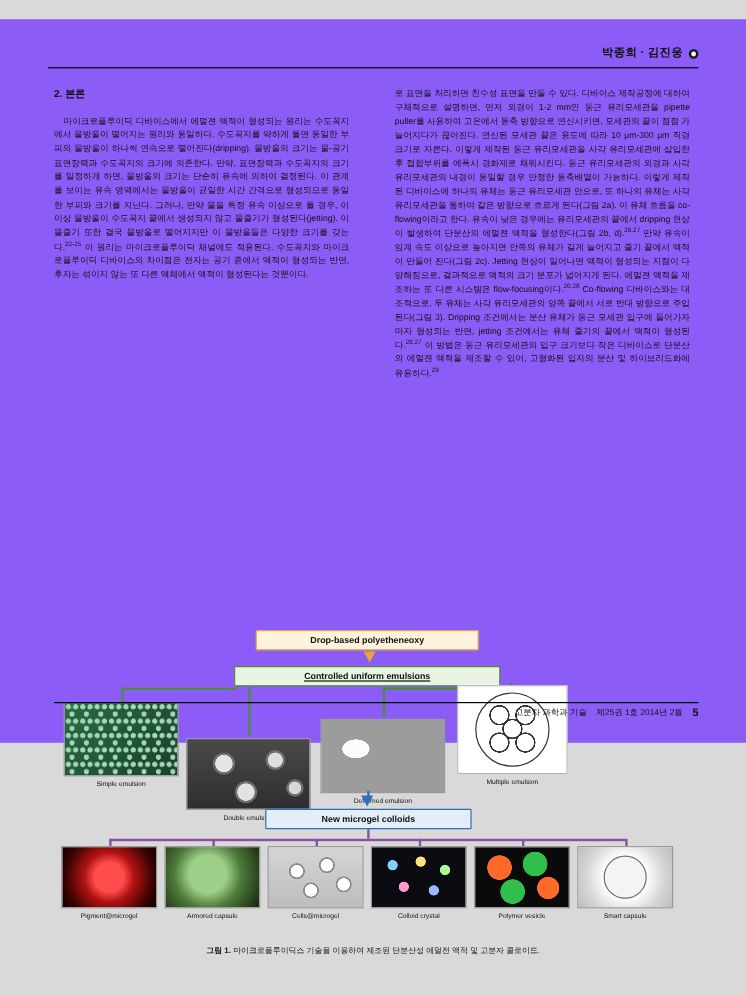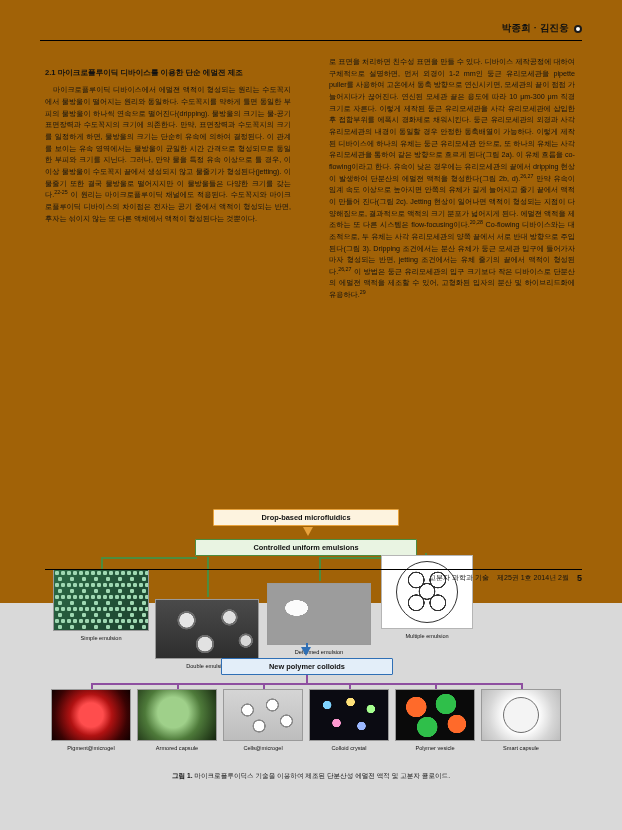--- a/index.html
+++ b/index.html
@@ -6,23 +6,23 @@
   html, body { margin: 0; padding: 0; }
   body {
     width: 622px;
     height: 830px;
     background: #d9d9d9;
     font-family: "Liberation Sans", sans-serif;
     overflow: hidden;
   }
   .page {
     position: absolute;
-    left: 0; top: 0;
+    left: 0; top: 16px;
     width: 622px; height: 603px;
-    background: #a16207;
+    background: #8b5cf6;
   }
   
   .header {
     position: absolute;
     top: 22px; right: 40px;
     display: flex;
     align-items: center;
     gap: 5px;
     font-size: 9.5px;
     font-weight: bold;
@@ -79,21 +79,21 @@
     color: #111;
     font-size: 7.4px;
     font-weight: bold;
     display: flex; align-items: center; justify-content: center;
     text-align: center;
     border-radius: 1px;
   }
   .fig-box.green { border-color: #4c8c3f; background: #e9f4e2; }
   .fig-box.blue { border-color: #2f6fb5; background: #e3eef9; }
   .box-top { left: 168px; top: 6px; width: 186px; height: 17px; }
-  .box-mid { left: 150px; top: 36px; width: 222px; height: 17px; }
+  .box-mid { left: 150px; top: 36px; width: 222px; height: 17px; text-decoration: underline; }
   .box-bot { left: 176px; top: 155px; width: 172px; height: 17px; }
 
   .arrow-v {
     position: absolute;
     width: 0; height: 0;
     border-left: 5px solid transparent;
     border-right: 5px solid transparent;
   }
   .arrow-orange {
     border-top: 9px solid #e8a33d;
@@ -233,31 +233,31 @@
 
 <div class="page">
 
   <div class="header">
     <span>박종희 · 김진웅</span>
     <span class="bullet"></span>
   </div>
   <div class="header-rule"></div>
 
   <div class="col left">
-    <div class="sec-h2">2.1 마이크로플루이딕 디바이스를 이용한 단순 에멀젼 제조</div>
+    <div class="sec-h1">2. 본론</div>
     <p class="para">마이크로플루이딕 디바이스에서 에멀젼 액적이 형성되는 원리는 수도꼭지에서 물방울이 떨어지는 원리와 동일하다. 수도꼭지를 약하게 틀면 동일한 부피의 물방울이 하나씩 연속으로 떨어진다(dripping). 물방울의 크기는 물-공기 표면장력과 수도꼭지의 크기에 의존한다. 만약, 표면장력과 수도꼭지의 크기를 일정하게 하면, 물방울의 크기는 단순히 유속에 의하여 결정된다. 이 관계를 보이는 유속 영역에서는 물방울이 균일한 시간 간격으로 형성되므로 동일한 부피와 크기를 지닌다. 그러나, 만약 물을 특정 유속 이상으로 틀 경우, 이 이상 물방울이 수도꼭지 끝에서 생성되지 않고 물줄기가 형성된다(jetting). 이 물줄기 또한 결국 물방울로 떨어지지만 이 물방울들은 다양한 크기를 갖는다.<sup>22-25</sup> 이 원리는 마이크로플루이딕 채널에도 적용된다. 수도꼭지와 마이크로플루이딕 디바이스의 차이점은 전자는 공기 중에서 액적이 형성되는 반면, 후자는 섞이지 않는 또 다른 액체에서 액적이 형성된다는 것뿐이다.</p>
   </div>
 
   <div class="col right">
     <p class="para noind">로 표면을 처리하면 친수성 표면을 만들 수 있다. 디바이스 제작공정에 대하여 구체적으로 설명하면, 먼저 외경이 1-2 mm인 둥근 유리모세관을 pipette puller를 사용하여 고온에서 동축 방향으로 연신시키면, 모세관의 끝이 점점 가늘어지다가 끊어진다. 연신된 모세관 끝은 용도에 따라 10 μm-300 μm 직경 크기로 자른다. 이렇게 제작된 둥근 유리모세관을 사각 유리모세관에 삽입한 후 접합부위를 에폭시 경화제로 채워시킨다. 둥근 유리모세관의 외경과 사각 유리모세관의 내경이 동일할 경우 안정한 동축배열이 가능하다. 이렇게 제작된 디바이스에 하나의 유체는 둥근 유리모세관 안으로, 또 하나의 유체는 사각 유리모세관을 통하여 같은 방향으로 흐르게 된다(그림 2a). 이 유체 흐름을 co-flowing이라고 한다. 유속이 낮은 경우에는 유리모세관의 끝에서 dripping 현상이 발생하여 단분산의 에멀젼 액적을 형성한다(그림 2b, d).<sup>26,27</sup> 만약 유속이 임계 속도 이상으로 높아지면 안쪽의 유체가 길게 늘어지고 줄기 끝에서 액적이 만들어 진다(그림 2c). Jetting 현상이 일어나면 액적이 형성되는 지점이 다양해짐으로, 결과적으로 액적의 크기 분포가 넓어지게 된다. 에멀젼 액적을 제조하는 또 다른 시스템은 flow-focusing이다.<sup>20,28</sup> Co-flowing 디바이스와는 대조적으로, 두 유체는 사각 유리모세관의 양쪽 끝에서 서로 반대 방향으로 주입된다(그림 3). Dripping 조건에서는 분산 유체가 둥근 모세관 입구에 들어가자 마자 형성되는 반면, jetting 조건에서는 유체 줄기의 끝에서 액적이 형성된다.<sup>26,27</sup> 이 방법은 둥근 유리모세관의 입구 크기보다 작은 디바이스로 단분산의 에멀젼 액적을 제조할 수 있어, 고형화된 입자의 분산 및 하이브리드화에 유용하다.<sup>29</sup></p>
   </div>
 
   <div class="figure">
 
-    <div class="fig-box box-top">Drop-based microfluidics</div>
+    <div class="fig-box box-top">Drop-based polyetheneoxy</div>
     <div class="arrow-v arrow-orange" style="left:258px; top:24px;"></div>
     <div class="fig-box green box-mid">Controlled uniform emulsions</div>
 
     <div class="line-v" style="left:56px; top:54px; height:12px;"></div>
     <div class="line-h" style="left:56px; top:54px; width:96px;"></div>
     <div class="line-v" style="left:162px; top:54px; height:40px;"></div>
     <div class="line-v" style="left:274px; top:54px; height:24px;"></div>
     <div class="line-h" style="left:274px; top:54px; width:108px;"></div>
     <div class="line-v" style="left:380px; top:50px; height:4px;"></div>
 
@@ -278,21 +278,21 @@
 
     <div class="thumb t-multi">
         <div class="mgrid">
           <div class="mcirc"></div>
         </div>
       </div>
     <div class="cap" style="left:336px; top:130px; width:92px;">Multiple emulsion</div>
 
     <div class="line-v line-b" style="left:261px; top:140px; height:6px;"></div>
     <div class="arrow-v arrow-blue" style="left:256px; top:144px;"></div>
-    <div class="fig-box blue box-bot">New polymer colloids</div>
+    <div class="fig-box blue box-bot">New microgel colloids</div>
 
     <div class="line-h line-p" style="left:46px; top:180px; width:430px;"></div>
     <div class="line-v line-p" style="left:261px; top:172px; height:8px;"></div>
     <div class="line-v line-p" style="left:46px; top:180px; height:6px;"></div>
     <div class="line-v line-p" style="left:132px; top:180px; height:6px;"></div>
     <div class="line-v line-p" style="left:218px; top:180px; height:6px;"></div>
     <div class="line-v line-p" style="left:304px; top:180px; height:6px;"></div>
     <div class="line-v line-p" style="left:390px; top:180px; height:6px;"></div>
     <div class="line-v line-p" style="left:476px; top:180px; height:6px;"></div>
 

